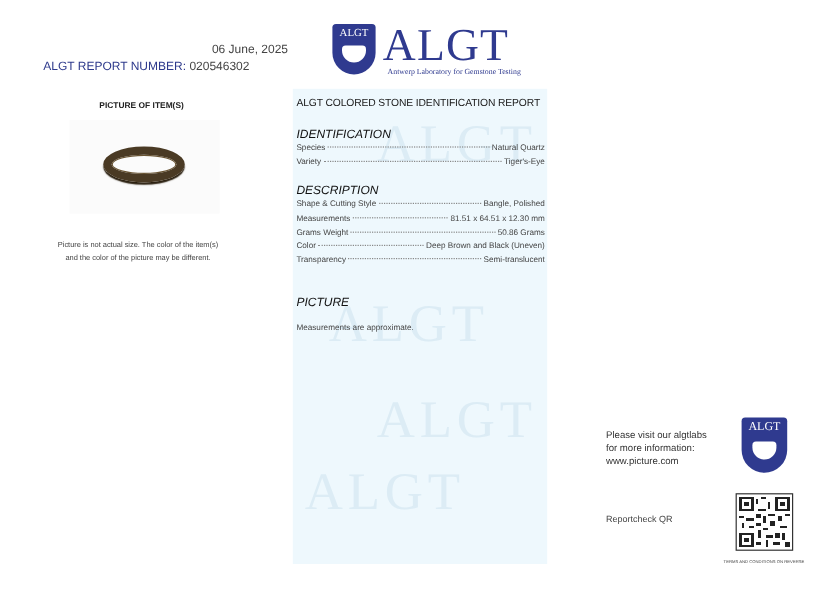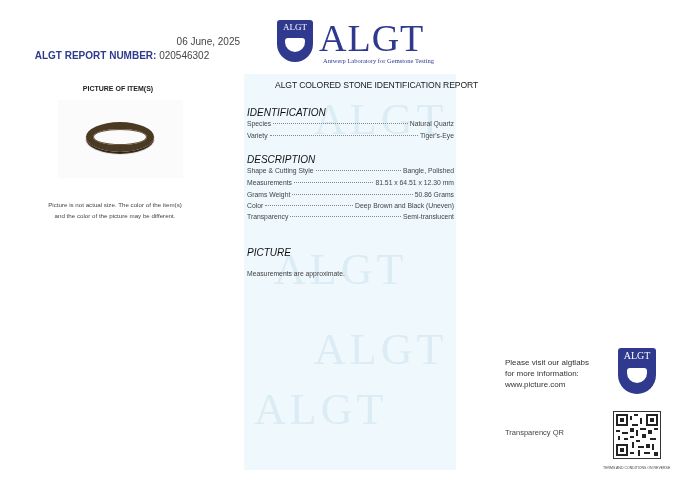--- a/index.html
+++ b/index.html
@@ -1,32 +1,32 @@
 <!DOCTYPE html>
 <html><head>
 <meta charset="utf-8">
 <style>
   html,body{margin:0;padding:0;}
   body{width:700px;height:495px;background:#ffffff;position:relative;overflow:hidden;font-family:"Liberation Sans",sans-serif;color:#333;}
   .abs{position:absolute;}
   .date{left:0;width:240px;top:36px;text-align:right;font-size:10px;color:#444;}
   .repnum{left:0;width:244px;top:50px;text-align:center;font-size:10px;color:#444;}
-  .repnum .lbl{color:#2e3a8c;font-weight:bold;}
+  .repnum .lbl{color:#2e3a8c;font-weight:normal;}
   .pic-title{left:0;width:236px;top:85px;text-align:center;font-size:7px;font-weight:bold;color:#222;}
   .pic-box{left:58px;top:100px;width:125px;height:78px;background:#fbfbfb;}
   .ring{position:absolute;left:28px;top:22px;width:68px;height:30px;border-radius:50%;border:7px solid #4a3a24;box-sizing:border-box;background:transparent;box-shadow:inset 0 0 0 1px #6a5534, 0 2px 1px #2b2010;}
   .pic-note{left:0;width:230px;top:199px;text-align:center;font-size:6.2px;line-height:11px;color:#444;}
   .logo{left:277px;top:20px;width:160px;height:48px;}
   .shield{position:absolute;left:0;top:0;width:36px;height:42px;background:#2f3a8f;border-radius:3px 3px 18px 18px;color:#fff;font-family:"Liberation Serif",serif;font-size:9px;text-align:center;line-height:14px;}
   .shield .mini{position:absolute;left:8px;top:18px;width:20px;height:14px;background:#fff;border-radius:3px 3px 10px 10px;}
   .bigalgt{position:absolute;left:42px;top:-4px;font-family:"Liberation Serif",serif;font-size:38px;color:#2f3a8f;letter-spacing:1px;}
   .tagline{position:absolute;left:46px;top:37px;font-family:"Liberation Serif",serif;font-size:6.5px;color:#2f3a8f;white-space:nowrap;}
   .panel{left:244px;top:74px;width:212px;height:396px;background:#eef8fd;}
   .wm{position:absolute;font-family:"Liberation Serif",serif;color:#dcecf5;font-size:44px;letter-spacing:4px;}
-  .rtitle{left:247px;top:80px;font-size:8.6px;color:#1a1a1a;letter-spacing:-0.1px;margin-left:28px;}
+  .rtitle{left:247px;top:80px;font-size:8.6px;color:#1a1a1a;letter-spacing:-0.1px;}
   .sec{left:247px;font-size:10px;color:#111;font-style:italic;}
   .row{left:247px;width:207px;font-size:6.8px;color:#444;display:flex;align-items:baseline;}
   .row .k{white-space:nowrap;}
   .row .dots{flex:1;border-bottom:1px dotted #888;margin:0 2px;transform:translateY(-2px);}
   .row .v{white-space:nowrap;}
   .comment{left:247px;top:270px;font-size:6.8px;color:#444;}
   .visit{left:505px;top:357px;font-size:8px;line-height:11px;color:#333;}
   .logo2{left:618px;top:348px;width:38px;height:46px;background:#2f3a8f;border-radius:3px 3px 19px 19px;color:#fff;font-family:"Liberation Serif",serif;font-size:10px;text-align:center;line-height:16px;}
   .logo2 .mini{position:absolute;left:9px;top:20px;width:20px;height:15px;background:#fff;border-radius:3px 3px 10px 10px;}
   .rqr{left:505px;top:428px;font-size:7.5px;color:#444;}
@@ -114,21 +114,21 @@
 <div class="abs visit">
   <div>Please visit our algtlabs</div>
   <div>for more information:</div>
   <div>www.picture.com</div>
 </div>
 <div class="abs logo2">
   <span>ALGT</span>
   <div class="mini"></div>
 </div>
 
-<div class="abs rqr">Transparency QR</div>
+<div class="abs rqr">Reportcheck QR</div>
 <div class="abs qr">
   <svg width="46" height="46" viewBox="0 0 23 23" shape-rendering="crispEdges">
     <rect x="1" y="1" width="6" height="6" fill="#222"></rect>
       <rect x="2" y="2" width="4" height="4" fill="#fff"></rect>
       <rect x="3" y="3" width="2" height="2" fill="#222"></rect>
     <rect x="16" y="1" width="6" height="6" fill="#222"></rect>
       <rect x="17" y="2" width="4" height="4" fill="#fff"></rect>
       <rect x="18" y="3" width="2" height="2" fill="#222"></rect>
     <rect x="1" y="16" width="6" height="6" fill="#222"></rect>
       <rect x="2" y="17" width="4" height="4" fill="#fff"></rect>

